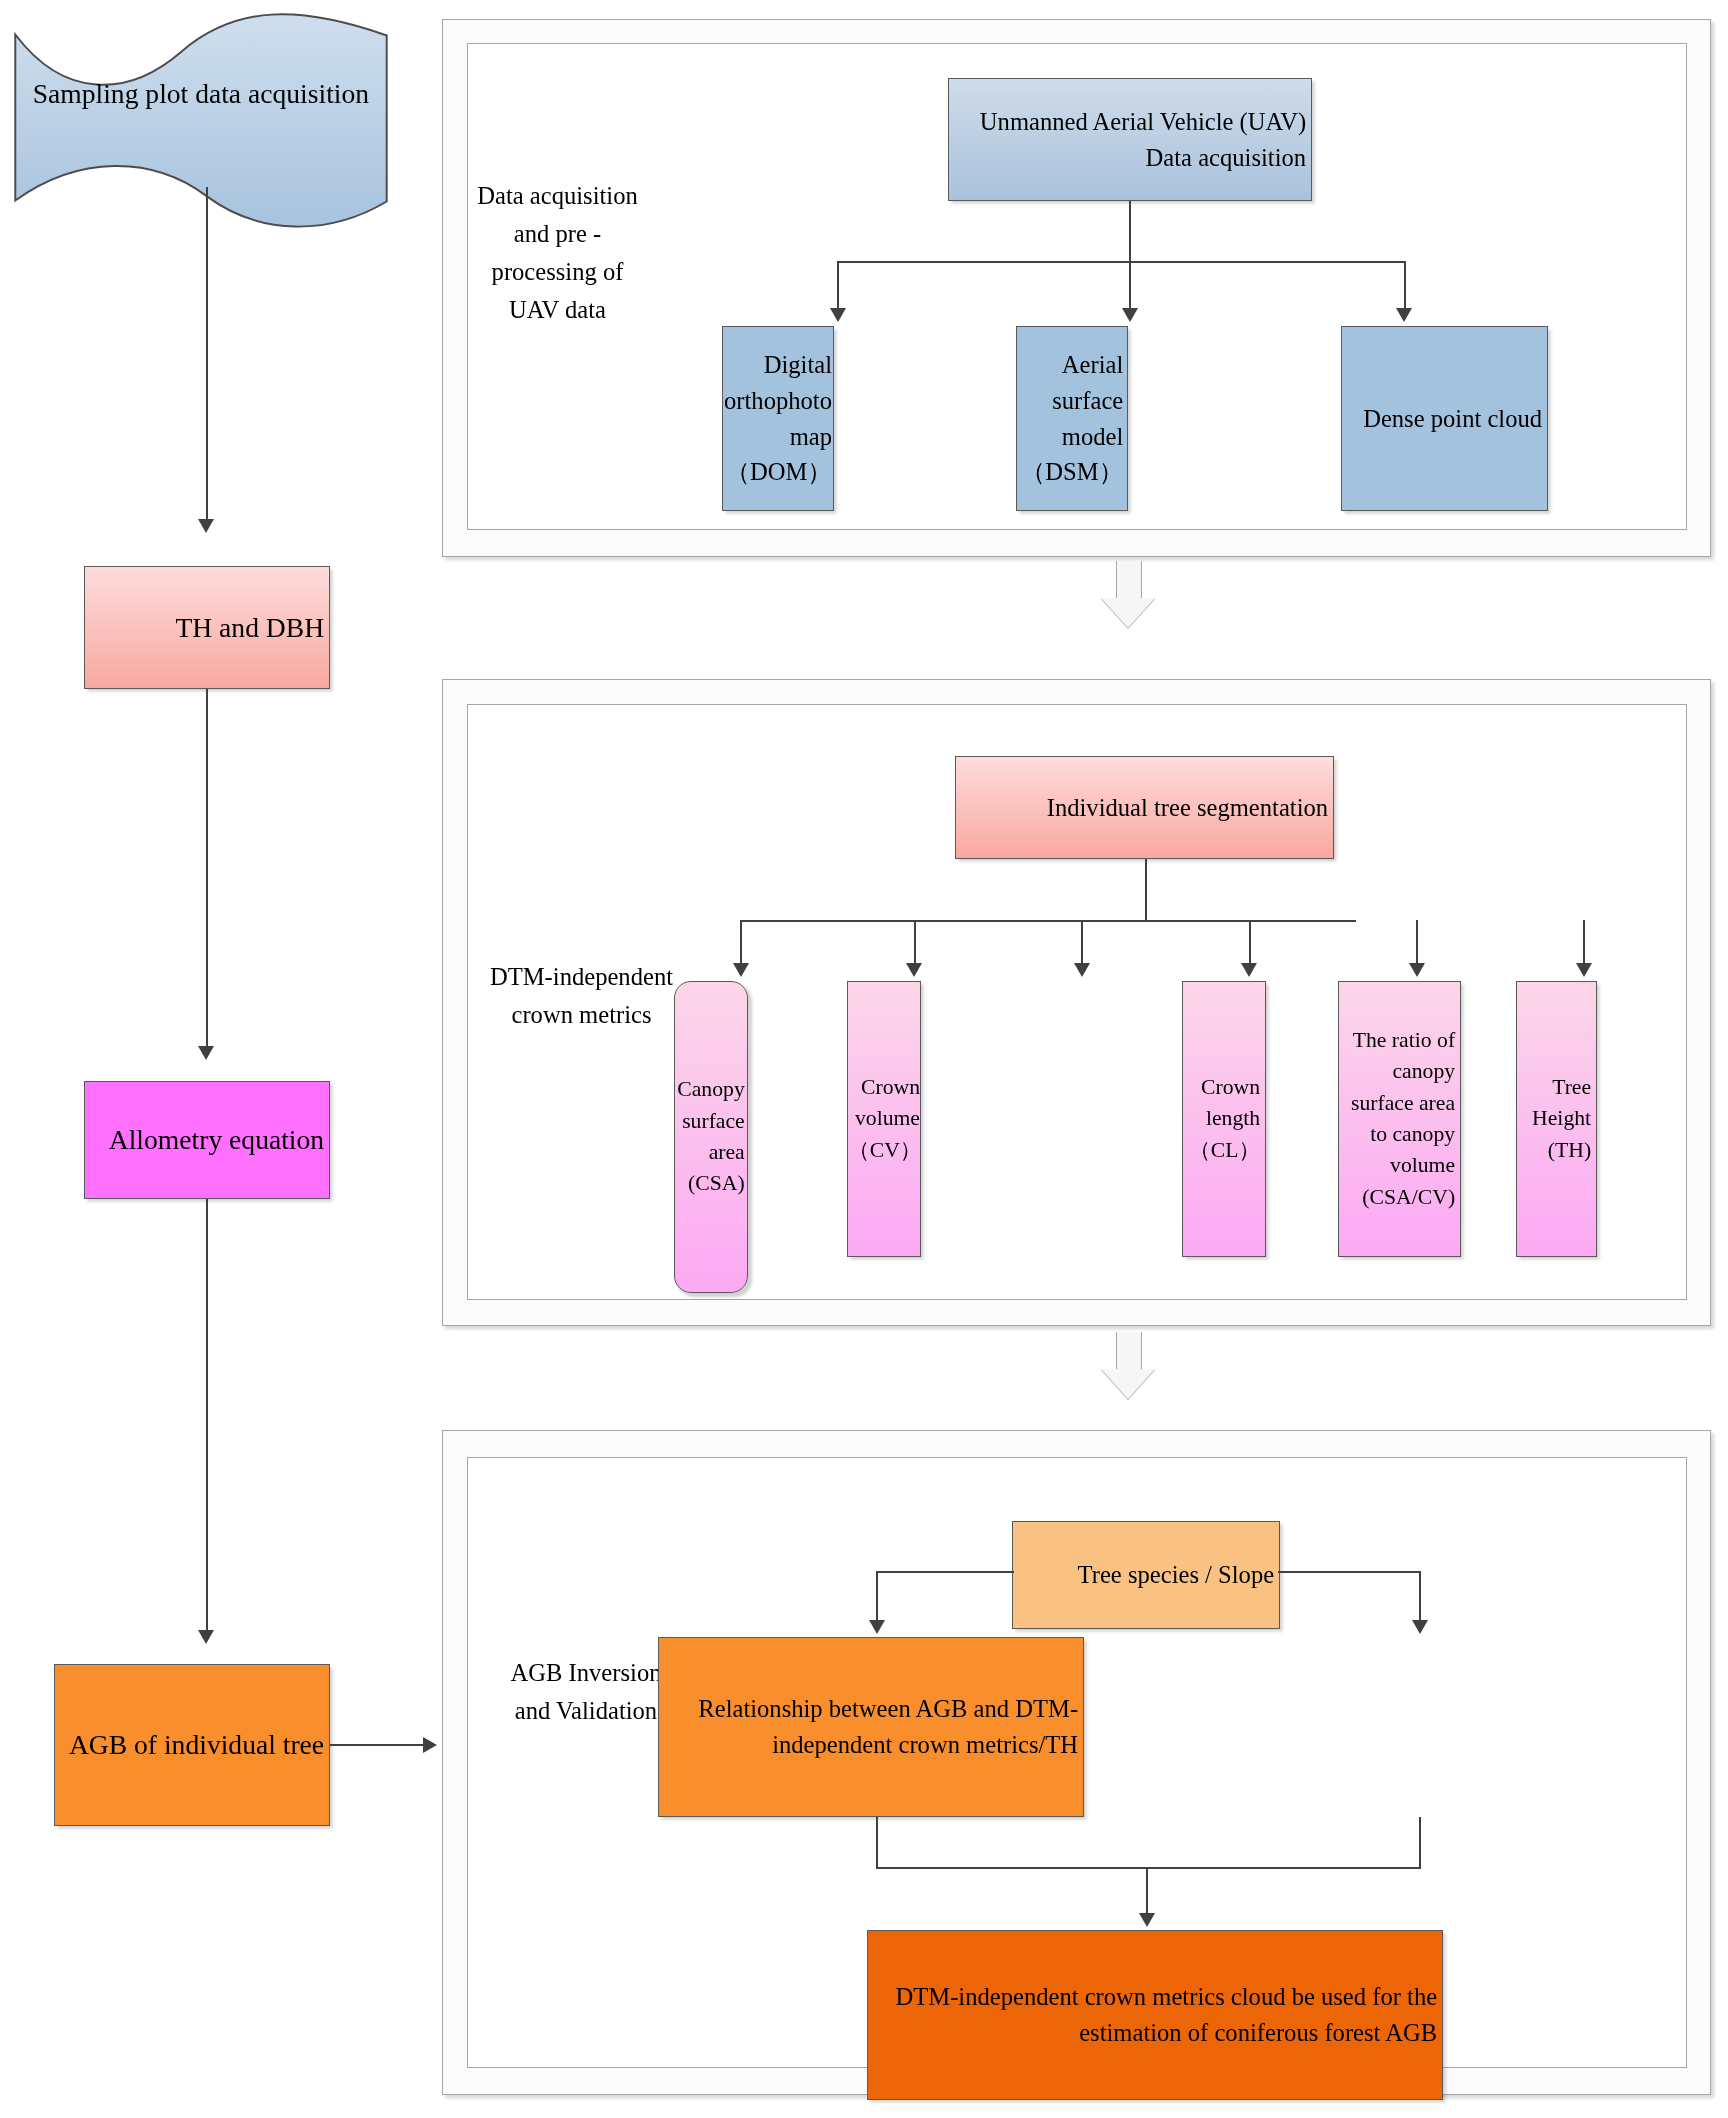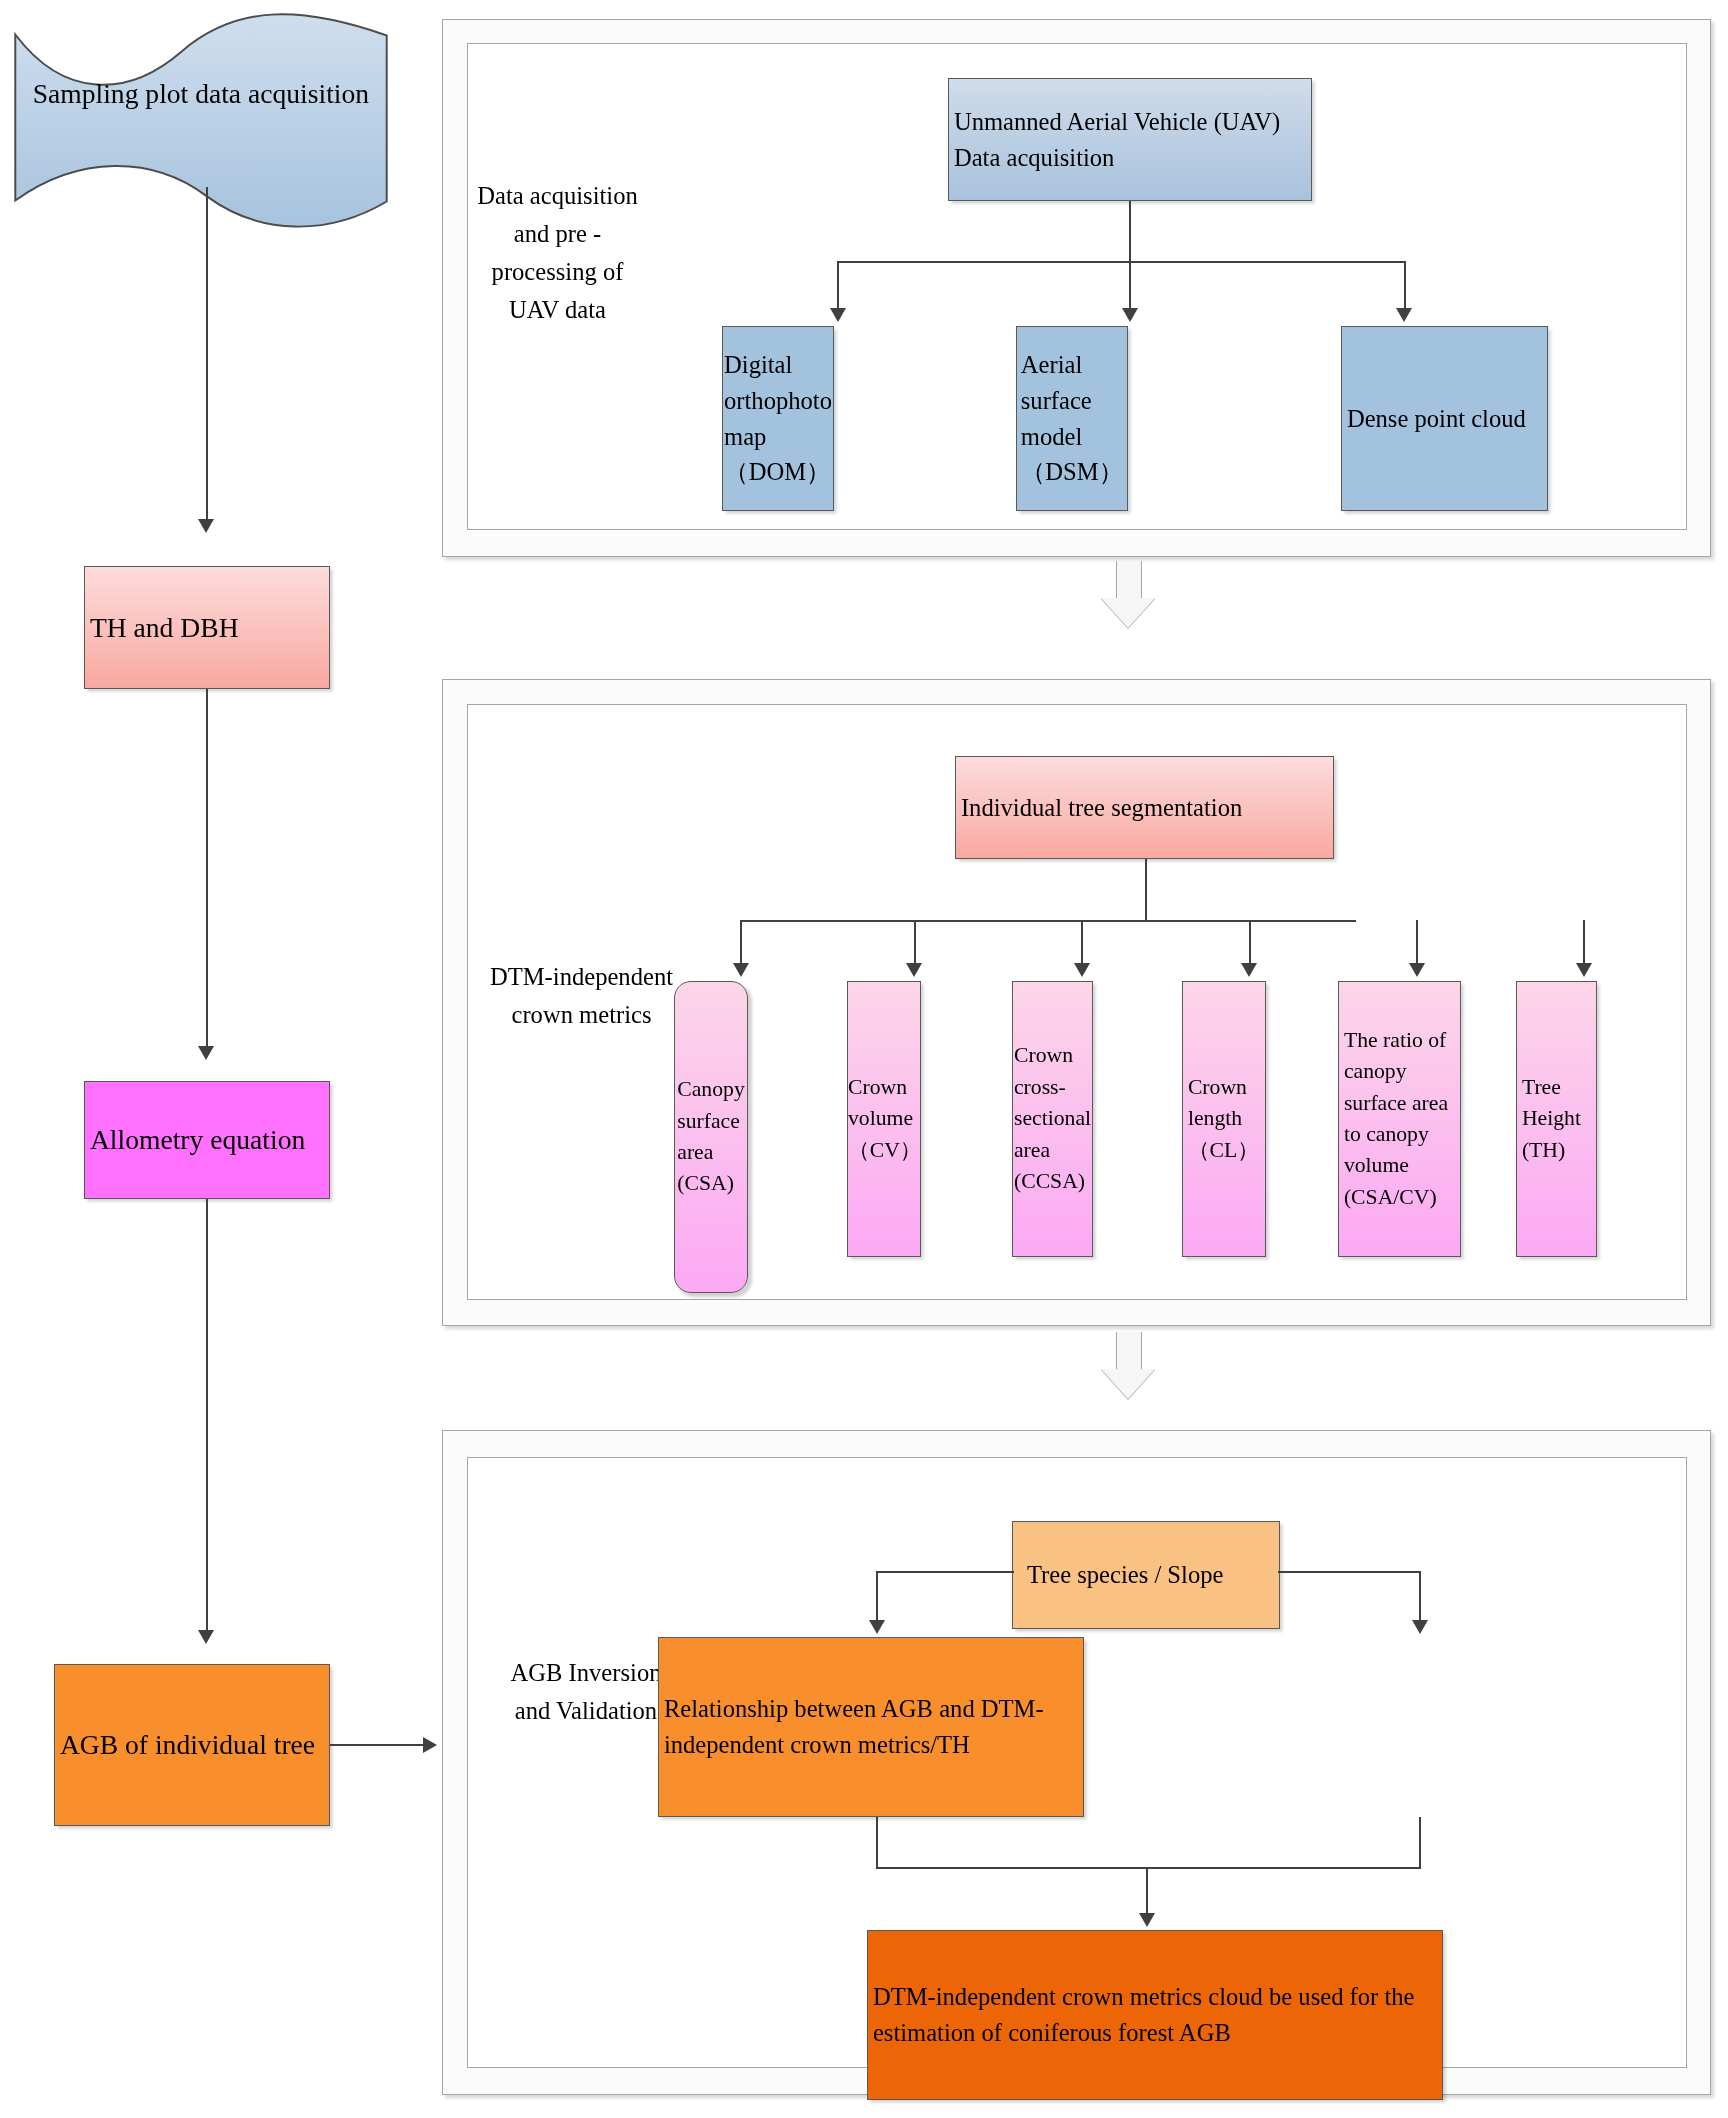--- a/index.html
+++ b/index.html
@@ -16,21 +16,21 @@
     overflow:hidden;
   }
 
   
   .node{
     position:absolute;
     box-sizing:border-box;
     display:flex;
     align-items:center;
     justify-content:center;
-    text-align:left;
+    text-align:right;
     border:1.5px solid #595959;
     box-shadow:3.4px 3.4px 3px rgba(0,0,0,0.18);
     line-height:1.45;
   }
   .node .lbl{display:block;width:100%;padding:0 4.9px;}
 
   
   .blue      {background:linear-gradient(180deg,#cfdcea 0%,#a9c2dc 100%);}
   .blue-flat {background:#a3c2de;}
   .pink-grad {background:linear-gradient(180deg,#fddcdc 0%,#f9a8a0 100%);}
@@ -204,23 +204,20 @@
   <div class="arrowhead" style="left:1241px; top:963px;"></div>
   <div class="arrowhead" style="left:1409px; top:963px;"></div>
   <div class="arrowhead" style="left:1576px; top:963px;"></div>
 
   <div class="node pink-lite" style="left:674px; top:981px; width:74px; height:312px; font-size:21.7px;border-radius:17px;">
     <span class="lbl">Canopy surface area (CSA)</span>
   </div>
   <div class="node pink-lite" style="left:847px; top:981px; width:74px; height:276px; font-size:21.7px;">
     <span class="lbl">Crown volume （CV）</span>
   </div>
-  <div class="node pink-lite" style="left:1012px; top:981px; width:81px; height:276px; font-size:21.7px;">
-    <span class="lbl">Crown cross-sectional area (CCSA)</span>
-  </div>
   <div class="node pink-lite" style="left:1182px; top:981px; width:84px; height:276px; font-size:21.7px;">
     <span class="lbl">Crown length （CL）</span>
   </div>
   <div class="node pink-lite" style="left:1338px; top:981px; width:123px; height:276px; font-size:21.7px;">
     <span class="lbl">The ratio of canopy surface area to canopy volume (CSA/CV)</span>
   </div>
   <div class="node pink-lite" style="left:1516px; top:981px; width:81px; height:276px; font-size:21.7px;">
     <span class="lbl">Tree Height (TH)</span>
   </div>
 

